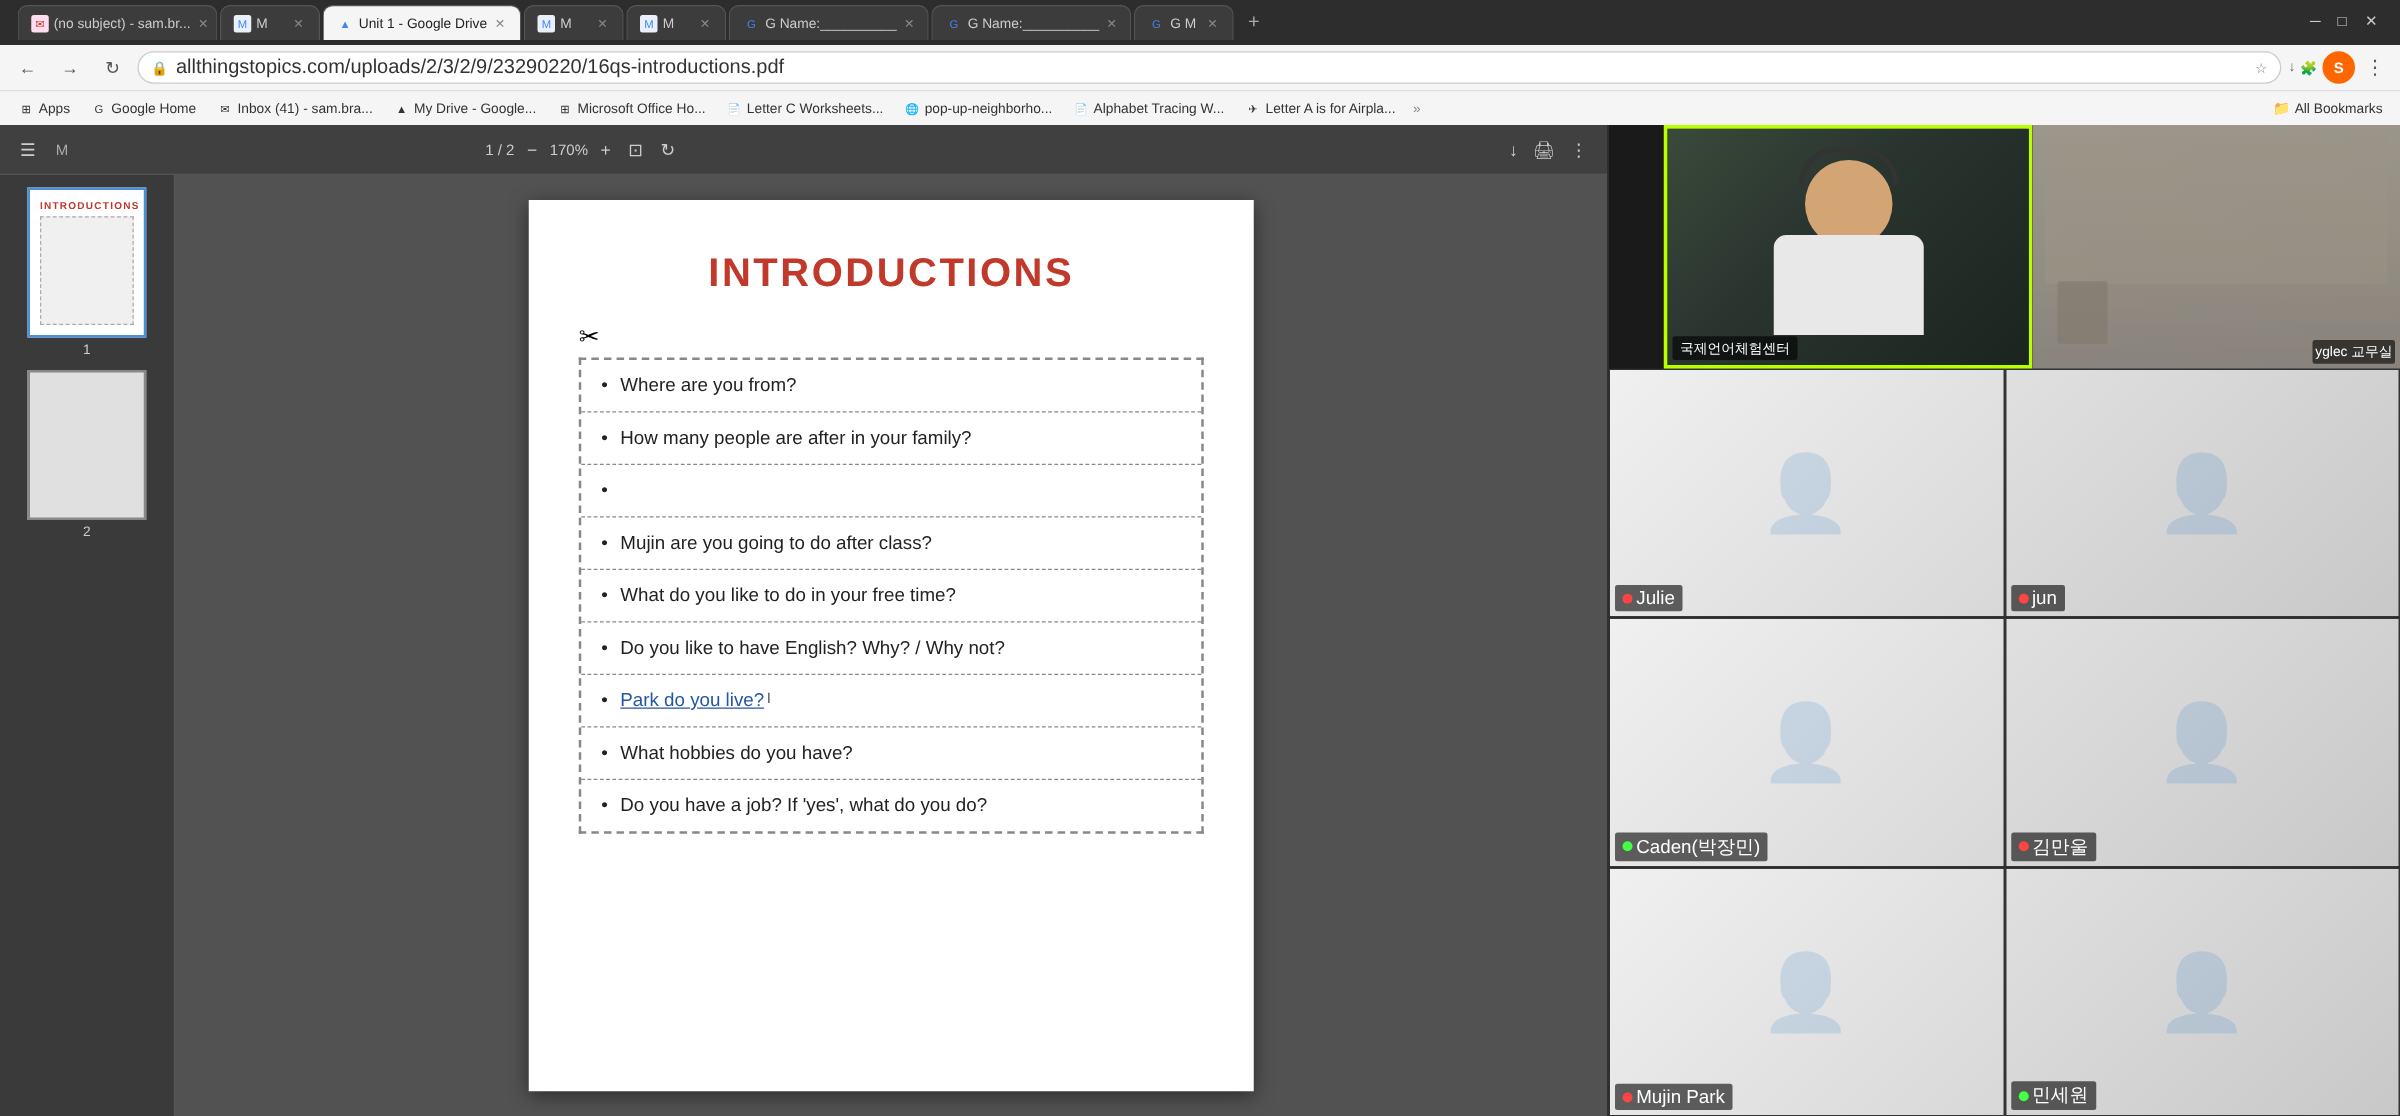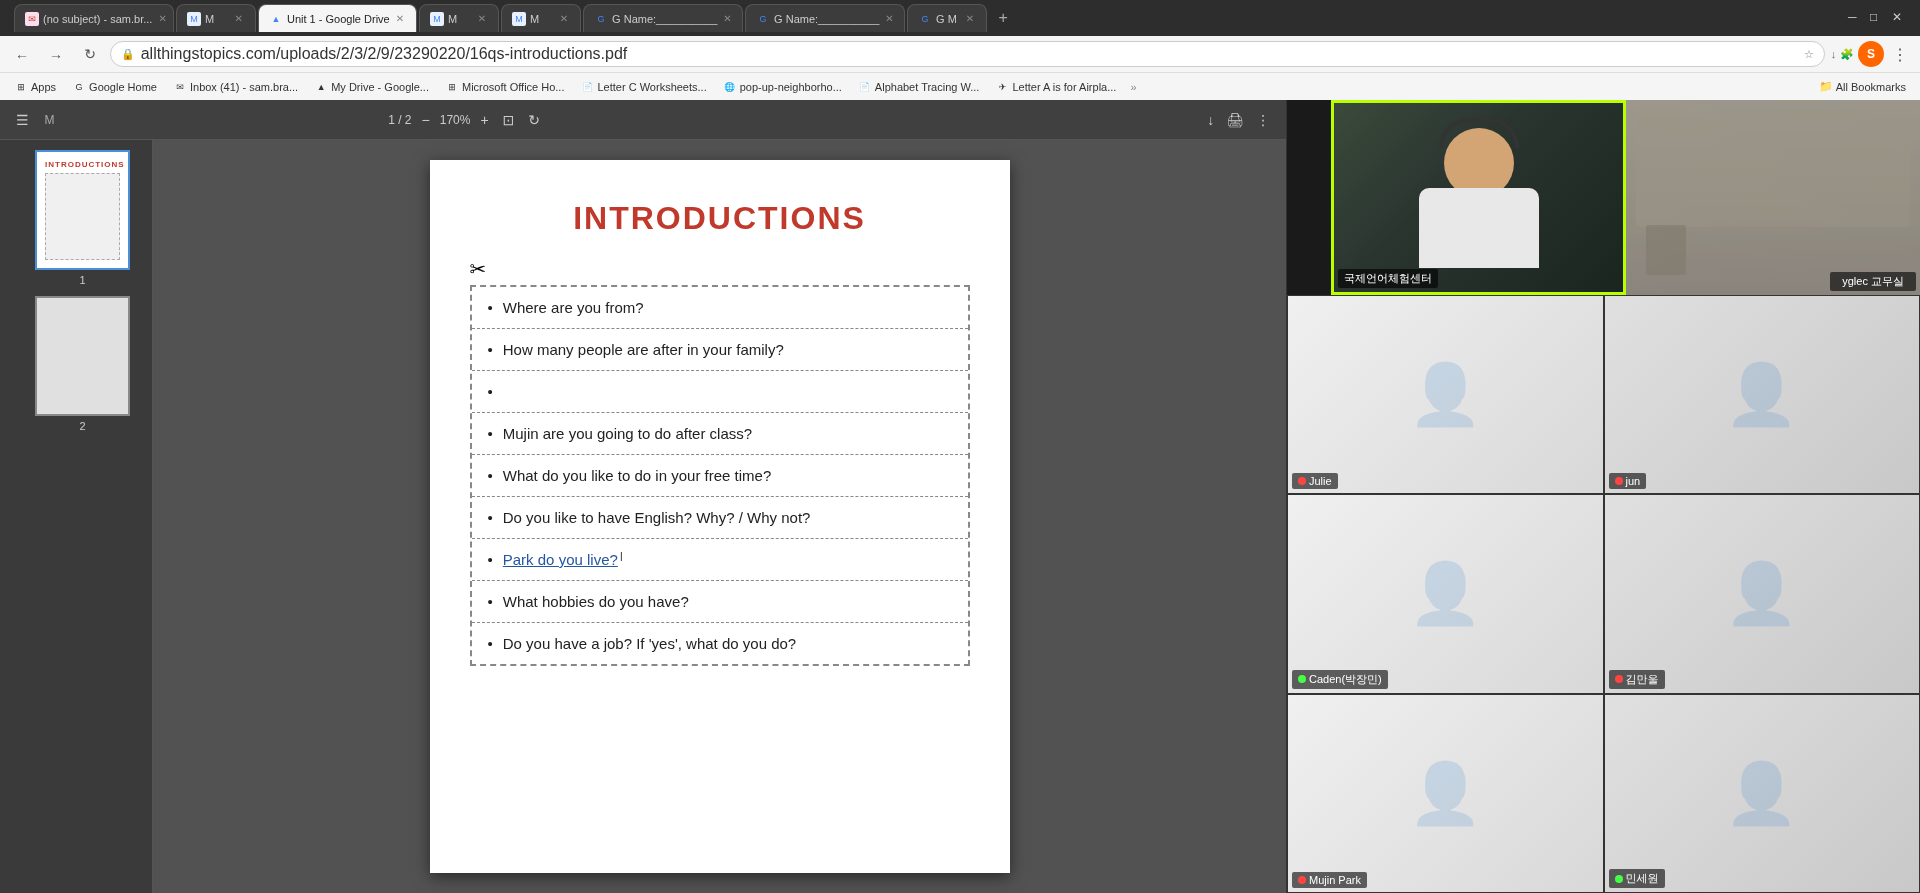--- a/index.html
+++ b/index.html
@@ -217,21 +217,20 @@
       align-items: center;
       gap: 4px;
       font-size: 12px;
       color: #ccc;
     }
 
     .pdf-main {
       display: flex;
       flex: 1;
       overflow: hidden;
-      padding-left: 13px;
     }
 
     .pdf-sidebar {
       width: 140px;
       background: #3a3a3a;
       border-right: 1px solid #555;
       overflow-y: auto;
       padding: 10px;
       display: flex;
       flex-direction: column;
@@ -417,21 +416,21 @@
       opacity: 0.7;
     }
 
     .room-label {
       position: absolute;
       bottom: 4px;
       right: 4px;
       font-size: 11px;
       color: white;
       background: rgba(0,0,0,0.6);
-      padding: 2px 12px;
+      padding: 2px 2px;
       border-radius: 2px;
     }
 
     
     .video-grid {
       display: grid;
       grid-template-columns: 1fr 1fr;
       flex: 1;
     }
 
@@ -463,21 +462,21 @@
     .cell-watermark {
       opacity: 0.15;
       font-size: 60px;
       color: #888;
     }
 
     .participant-label {
       position: absolute;
       bottom: 4px;
       left: 4px;
-      font-size: 11px;
+      font-size: 15px;
       color: white;
       background: rgba(0,0,0,0.6);
       padding: 2px 6px;
       border-radius: 2px;
       display: flex;
       align-items: center;
       gap: 3px;
     }
 
     .mic-icon {

